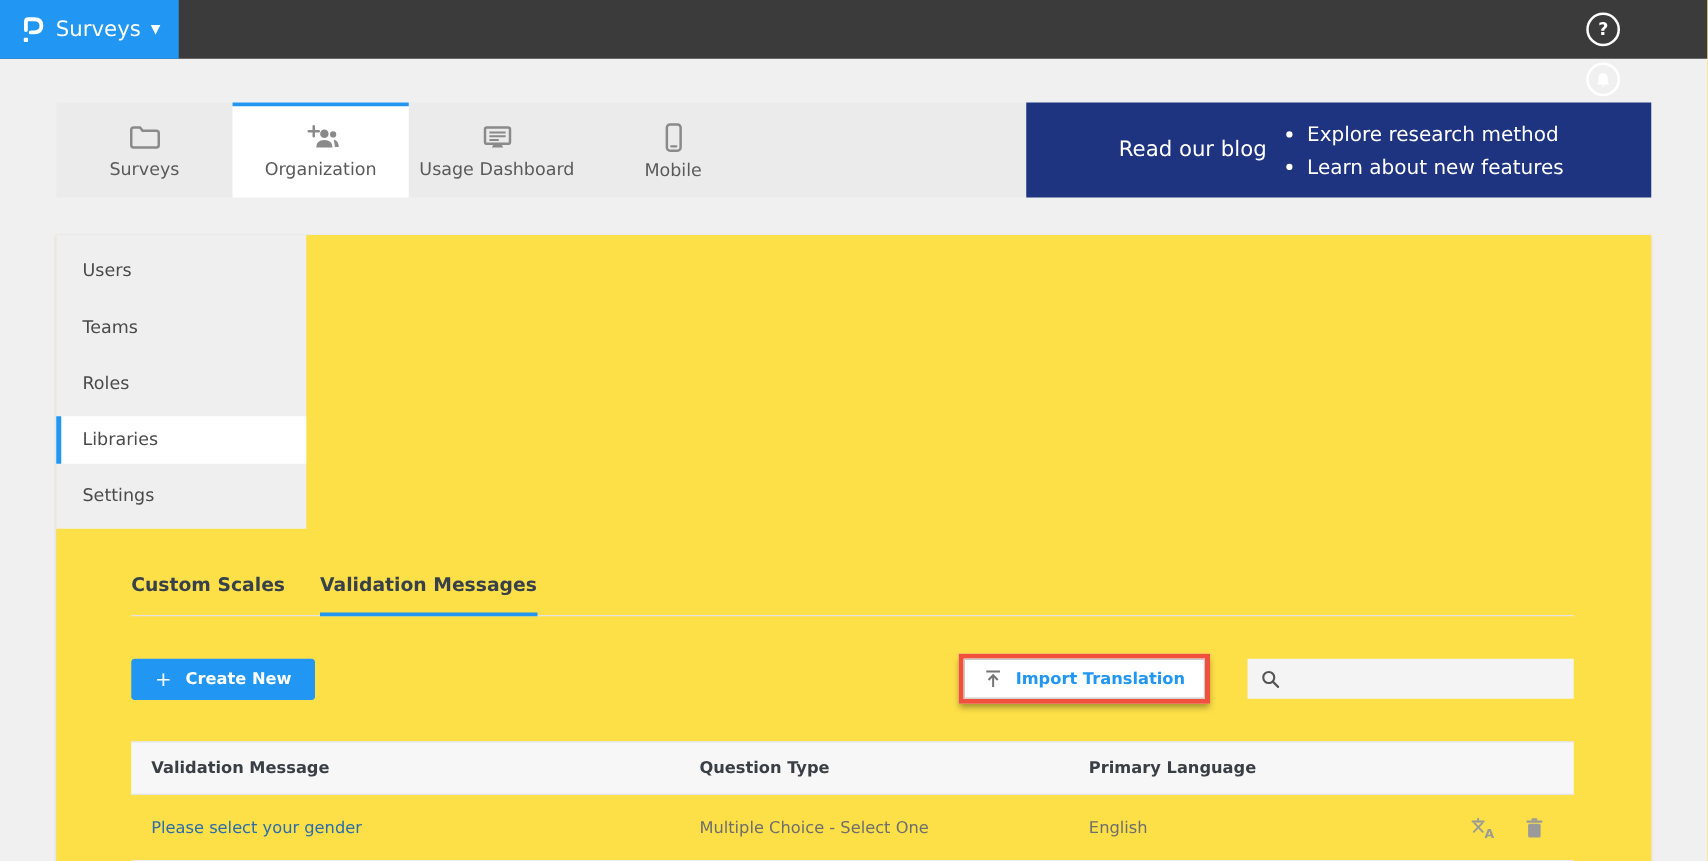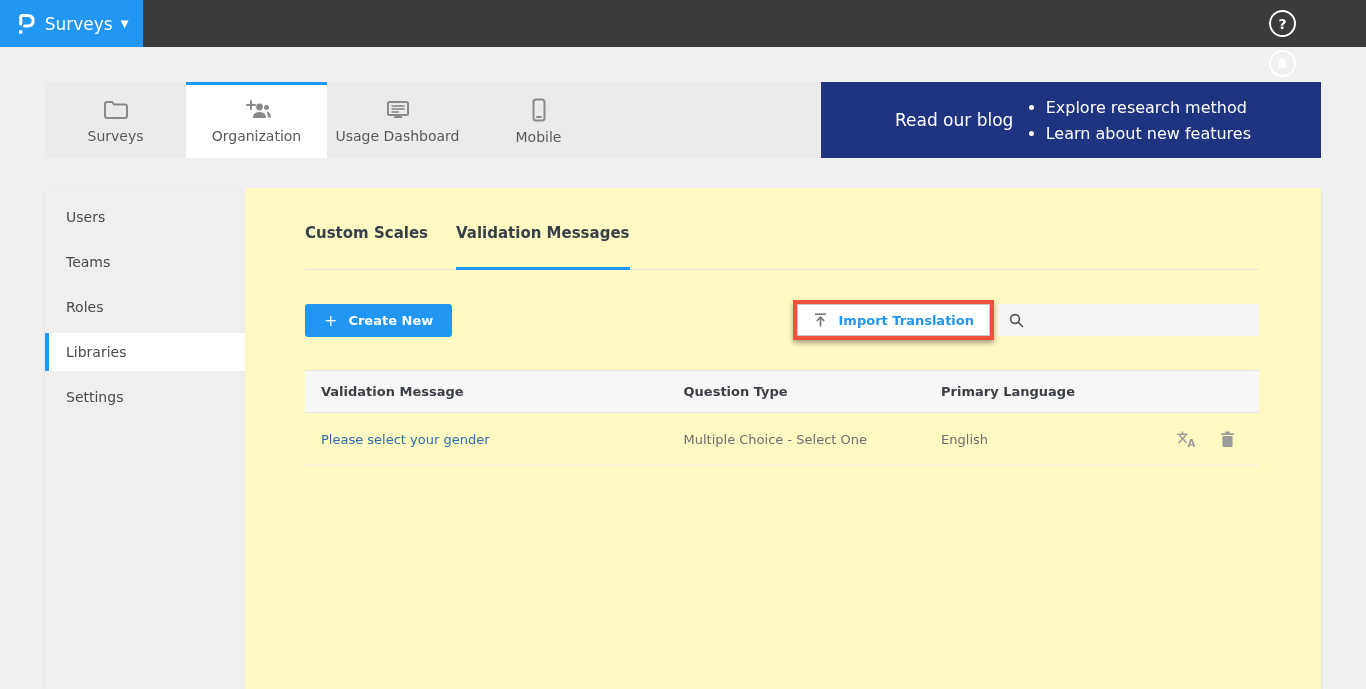--- a/index.html
+++ b/index.html
@@ -24,35 +24,35 @@
   .nav-tab { width:141px; display:flex; flex-direction:column; align-items:center; justify-content:center; gap:7px; color:#5a5a5a; font-size:14px; border-top:3px solid transparent; cursor:pointer; }
   .nav-tab.active { background:#fff; border-top-color:#2196f3; }
 
   
   .banner { width:500px; background:#1f3480; color:#fff; display:flex; align-items:center; cursor:pointer; }
   .banner-title { font-size:17px; margin-left:74px; }
   .banner-bullets { margin-left:auto; margin-right:70px; font-size:16px; list-style-position:outside; padding-left:14px; }
   .banner-bullets li { margin:7px 0; }
 
   
-  .card { margin-top:30px; background:#fef9c3; display:flex; height:501px; box-shadow:0 1px 3px rgba(0,0,0,.10); }
+  .card { margin-top:30px; background:#fde047; display:flex; height:501px; box-shadow:0 1px 3px rgba(0,0,0,.10);flex-direction:column; }
   .side { width:200px; background:#efefef; flex:none; }
   .side-item { padding:11px 17px; font-size:14px; color:#4a4a4a; border-left:4px solid transparent; cursor:pointer; margin-bottom:7px; }
   .side-item.active { background:#fff; border-left-color:#2196f3; }
 
   .content { flex:1; padding:36px 62px 0 60px; }
   .ctabs { display:flex; gap:28px; border-bottom:1px solid #e4e4e4; }
-  .ctab { font-size:15px; font-weight:600; color:#38404a; padding-bottom:25px; border-bottom:3px solid transparent; margin-bottom:-1px; cursor:pointer; }
+  .ctab { font-size:15px; font-weight:600; color:#38404a; padding-bottom:13px; border-bottom:3px solid transparent; margin-bottom:-1px; cursor:pointer; }
   .ctab.active { border-bottom-color:#2196f3; }
 
   
   .toolbar { margin-top:30px; display:flex; align-items:center; justify-content:space-between; }
   .btn-primary { background:#2196f3; color:#fff; font-size:13px; font-weight:600; border:none; border-radius:3px; padding:9px 19px; display:flex; gap:11px; align-items:center; cursor:pointer; font-family:inherit; }
   .btn-primary .plus { font-size:16px; font-weight:400; line-height:13px; }
-  .toolbar-right { display:flex; align-items:center; gap:4px; }
+  .toolbar-right { display:flex; align-items:center; gap:30px; }
   .highlight { border:4px solid #f0503c; box-shadow:0 3px 5px rgba(0,0,0,.35); background:#fff; }
   .btn-import { background:#fff; border:1px solid #c9c9c9; color:#2196f3; font-size:13px; font-weight:600; padding:7px 15px; display:flex; gap:11px; align-items:center; cursor:pointer; font-family:inherit; }
   .search-box { width:261px; height:32px; background:#f4f4f4; display:flex; align-items:center; padding:0 11px; gap:9px; }
   .search-box input { border:none; background:transparent; flex:1; font-size:13px; outline:none; font-family:inherit; color:#444; }
 
   
   .table { margin-top:30px; width:100%; }
   .thead { display:flex; background:#f7f7f7; border-top:1px solid #e3e3e3; border-bottom:1px solid #e3e3e3; font-size:13px; font-weight:bold; color:#3a3f45; }
   .th, .td { padding:13px 16px; }
   .col-msg { width:38%; } .col-type { width:27%; } .col-lang { width:22%; }

